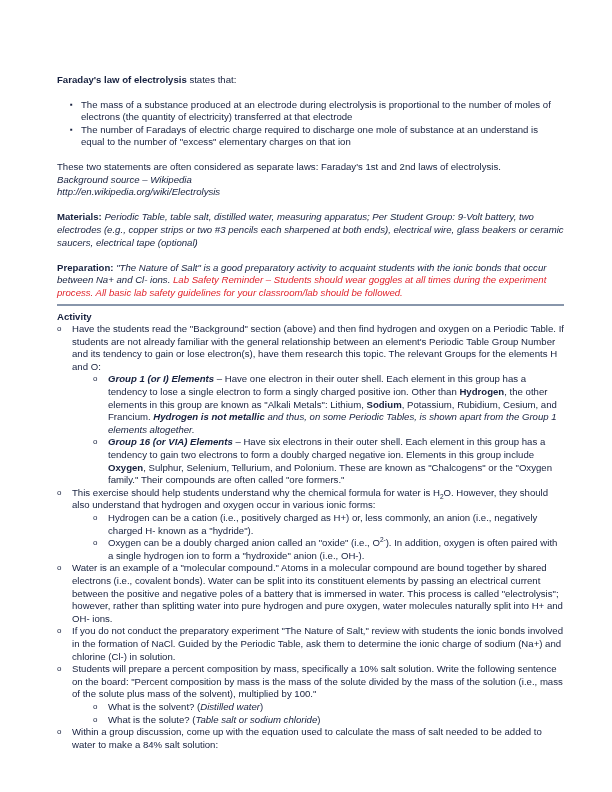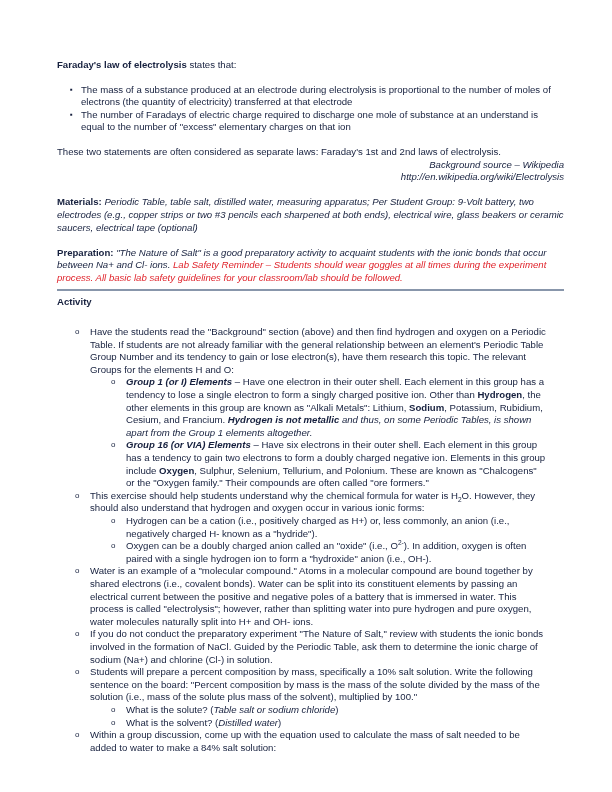--- a/index.html
+++ b/index.html
@@ -1,32 +1,32 @@
 <!DOCTYPE html>
 <html><head>
 <meta charset="utf-8">
 <style>
   html, body { margin: 0; padding: 0; background: #ffffff; }
   body {
     width: 612px; height: 792px; position: relative; overflow: hidden;
     font-family: "Liberation Sans", sans-serif;
     font-size: 9.6px; line-height: 12.6px; color: #16203e;
   }
-  .page { position: absolute; left: 57px; top: 59px; width: 507px; }
+  .page { position: absolute; left: 57px; top: 74px; width: 507px; }
   p { margin: 0; }
   b { font-weight: bold; }
   i { font-style: italic; }
   .red { color: #e0232b; }
   ul.sq { list-style: none; margin: 12px; padding: 0; }
   ul.sq li { position: relative; padding-left: 12px; }
   ul.sq li::before { content: "\25AA"; position: absolute; left: 1px; top: 0; font-size: 8px; }
-  .right { text-align: right; font-style: italic; }
+  .right { text-align: left; font-style: italic; }
   .gap { height: 12.6px; }
   .divider { height: 2px; background: #8896ab; margin: 4px 0 5px 0; }
-  ul.o1 { list-style: none; margin: 18px; padding: 0; }
+  ul.o1 { list-style: none; margin: 0; padding: 0; }
   ul.o1 > li { position: relative; padding-left: 15px; }
   ul.o1 > li::before, ul.o2 > li::before {
     content: "o"; position: absolute; left: 0; top: 0; font-size: 8px;
   }
   ul.o2 { list-style: none; margin: 0; padding: 0 0 0 21px; }
   ul.o2 > li { position: relative; padding-left: 15px; }
   sub, sup { font-size: 6.5px; line-height: 0; }
 </style>
 </head>
 <body>
@@ -73,21 +73,21 @@
         <ul class="o2">
           <li>Hydrogen can be a cation (i.e., positively charged as H+) or, less commonly, an anion (i.e., negatively charged H- known as a "hydride").</li>
           <li><span>Oxygen can be a doubly charged anion called an  "oxide" (i.e., O</span><sup>2-</sup><span>). In addition, oxygen is often paired with a single hydrogen ion to form a "hydroxide" anion (i.e., OH-).</span></li>
         </ul>
       </li>
       <li>Water is an example of a "molecular compound." Atoms in a molecular compound are bound together by shared electrons (i.e., covalent bonds). Water can be split into its constituent elements by passing an electrical current between the positive and negative poles of a battery that is immersed in water. This process is called "electrolysis"; however, rather than splitting water into pure hydrogen and pure oxygen, water molecules naturally split into H+ and OH- ions.</li>
       <li>If you do not conduct the preparatory experiment "The Nature of Salt," review with students the ionic bonds involved in the formation of NaCl.  Guided by the Periodic Table, ask them to determine the ionic charge of sodium (Na+) and chlorine (Cl-) in solution.</li>
       <li>
         <span>Students will prepare a percent composition by mass, specifically a 10% salt solution. Write the following sentence on the board: "Percent composition by mass is the mass of the solute divided by the mass of the solution (i.e., mass of the solute plus mass of the solvent), multiplied by 100."</span>
         <ul class="o2">
+          <li><span>What is the solvent? (</span><i>Distilled water</i><span>)</span></li>
           <li><span>What is the solute? (</span><i>Table salt or sodium chloride</i><span>)</span></li>
-          <li><span>What is the solvent? (</span><i>Distilled water</i><span>)</span></li>
         </ul>
       </li>
       <li>Within a group discussion, come up with the equation used to calculate the mass of salt needed to be added to water to make a 84% salt solution:</li>
     </ul>
   </section>
 
 </div>
 
 </body></html>

